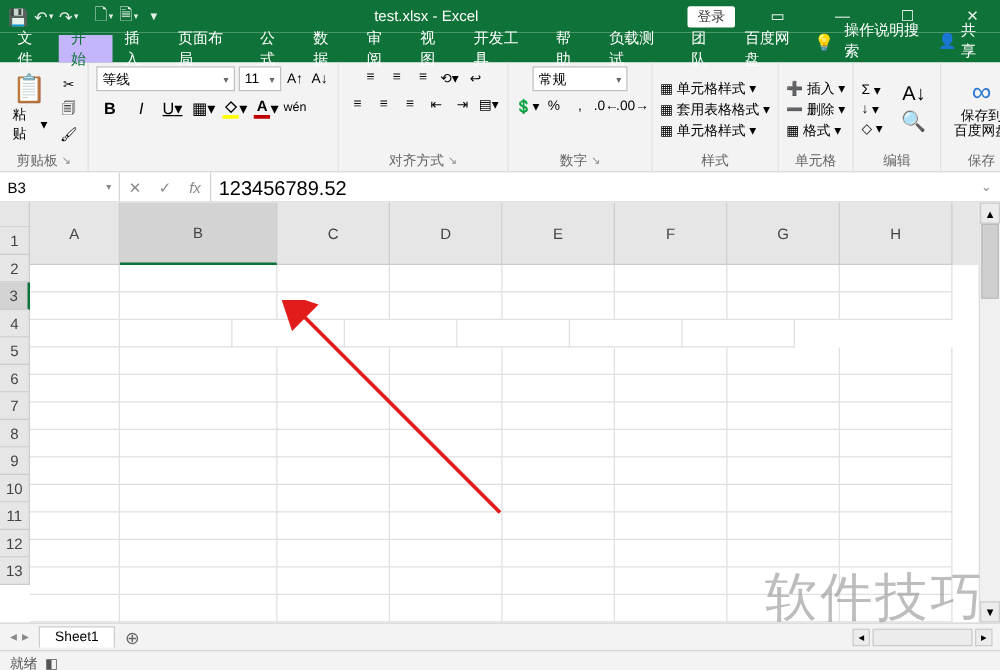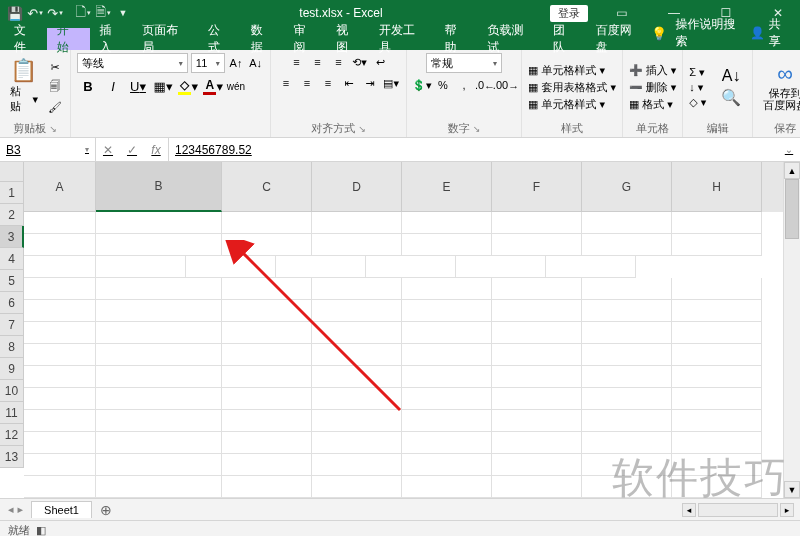--- a/index.html
+++ b/index.html
@@ -36,26 +36,26 @@
 .stack { display: flex; flex-direction: column; gap: 2px; font-size: 11px; }
 .row { display: flex; align-items: center; gap: 3px; }
 .combo { background: #fff; border: 1px solid #c0c0c0; height: 20px; display: flex; align-items: center; padding: 0 4px; font-size: 11px; justify-content:space-between; }
 .combo .arr { font-size: 8px; color:#666; }
 .rb { width: 22px; height: 20px; display: flex; align-items: center; justify-content: center; border: 1px solid transparent; font-size: 13px; }
 .rb.small { width:18px; height:18px; font-size:11px;}
 .item-row { display:flex; align-items:center; font-size:11px; gap:3px; white-space:nowrap;}
 .colorbar { display:inline-block; width:18px; border-bottom:3px solid; text-align:center; font-size:12px; font-weight:bold; }
 
 
-.fbar { height: 24px; display: flex; border-bottom: 1px solid #d5d5d5; background:#fff;text-decoration:underline; }
+.fbar { height: 24px; display: flex; border-bottom: 1px solid #d5d5d5; background:#fff; }
 .namebox { width: 96px; border-right: 1px solid #d5d5d5; display: flex; align-items: center; padding: 0 6px; font-size: 12px; justify-content:space-between;}
 .namebox .arr { font-size:8px; color:#888;}
 .fbar-btns { display: flex; align-items: center; border-right: 1px solid #d5d5d5; }
 .fbar-btns .fb { width: 24px; height: 22px; display: flex; align-items: center; justify-content: center; color: #888; font-size: 12px; }
-.fbar-input { flex: 1; display: flex; align-items: center; padding: 0 6px; font-size: 12px; }
+.fbar-input { flex: 1; display: flex; align-items: flex-end; padding: 0 6px; font-size: 16px; }
 .fbar-exp { width:22px; display:flex; align-items:center; justify-content:center; color:#888; font-size:10px;}
 
 
 .grid-area { display:flex; height: 336px; }
 .corner { width: 24px; height: 20px; background: #e6e6e6; border-right:1px solid #ccc; border-bottom:1px solid #ccc; }
 .col-headers { display: flex; height: 20px; background: #e6e6e6; flex:1; }
 .ch { border-right: 1px solid #ccc; border-bottom:1px solid #ccc; display: flex; align-items: center; justify-content: center; font-size: 12px; color: #444; background:#e6e6e6;}
 .ch.sel { background: #d3d3d3; border-bottom: 2px solid #0f7238; }
 .row-headers { width: 24px; background: #e6e6e6; }
 .rh { height: 22px; border-bottom: 1px solid #ccc; border-right:1px solid #ccc; display: flex; align-items: center; justify-content: center; font-size: 12px; color: #444; background:#e6e6e6;}

